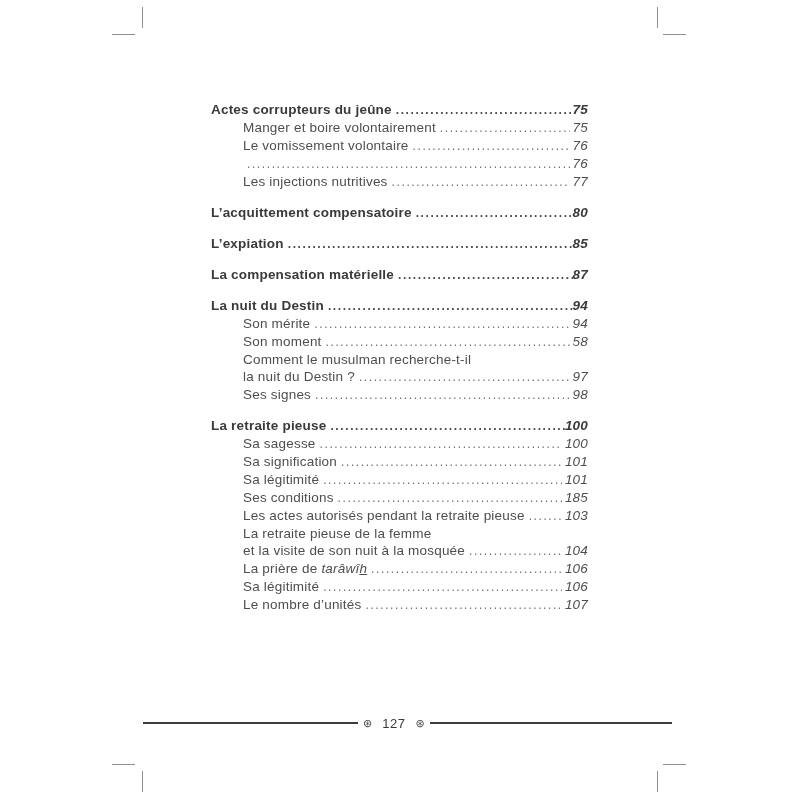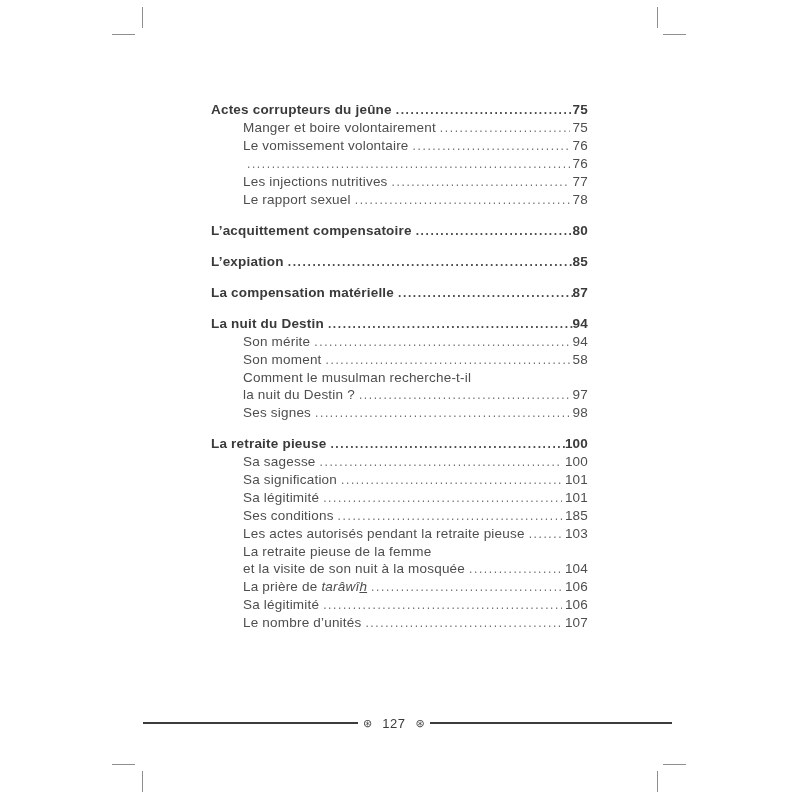--- a/index.html
+++ b/index.html
@@ -65,20 +65,21 @@
     color: #6d6d6d;
     font-weight: normal;
   }
   .row.l1 .dots { color: #4a4a4a; font-weight: bold; margin-right: 0; }
   .dots::after {
     content: "......................................................................................................................................";
   }
   .pageno {
     flex: 0 0 auto;
     text-align: center;
+    font-style: italic;
   }
 
   
   #footer {
     position: absolute;
     left: 143px;
     top: 714px;
     width: 529px;
     height: 18px;
     display: flex;
@@ -136,25 +137,20 @@
       </div>
       <div class="row l2">
         <span class="dots"></span>
         <span class="pageno">76</span>
       </div>
       <div class="row l2">
         <span class="label"><span>Les injections nutritives</span></span>
         <span class="dots"></span>
         <span class="pageno">77</span>
       </div>
-      <div class="row l2">
-        <span class="label"><span>Le rapport sexuel</span></span>
-        <span class="dots"></span>
-        <span class="pageno">78</span>
-      </div>
       <div class="row l1">
         <span class="label"><span>L’acquittement compensatoire</span></span>
         <span class="dots"></span>
         <span class="pageno">80</span>
       </div>
       <div class="row l1">
         <span class="label"><span>L’expiation</span></span>
         <span class="dots"></span>
         <span class="pageno">85</span>
       </div>

